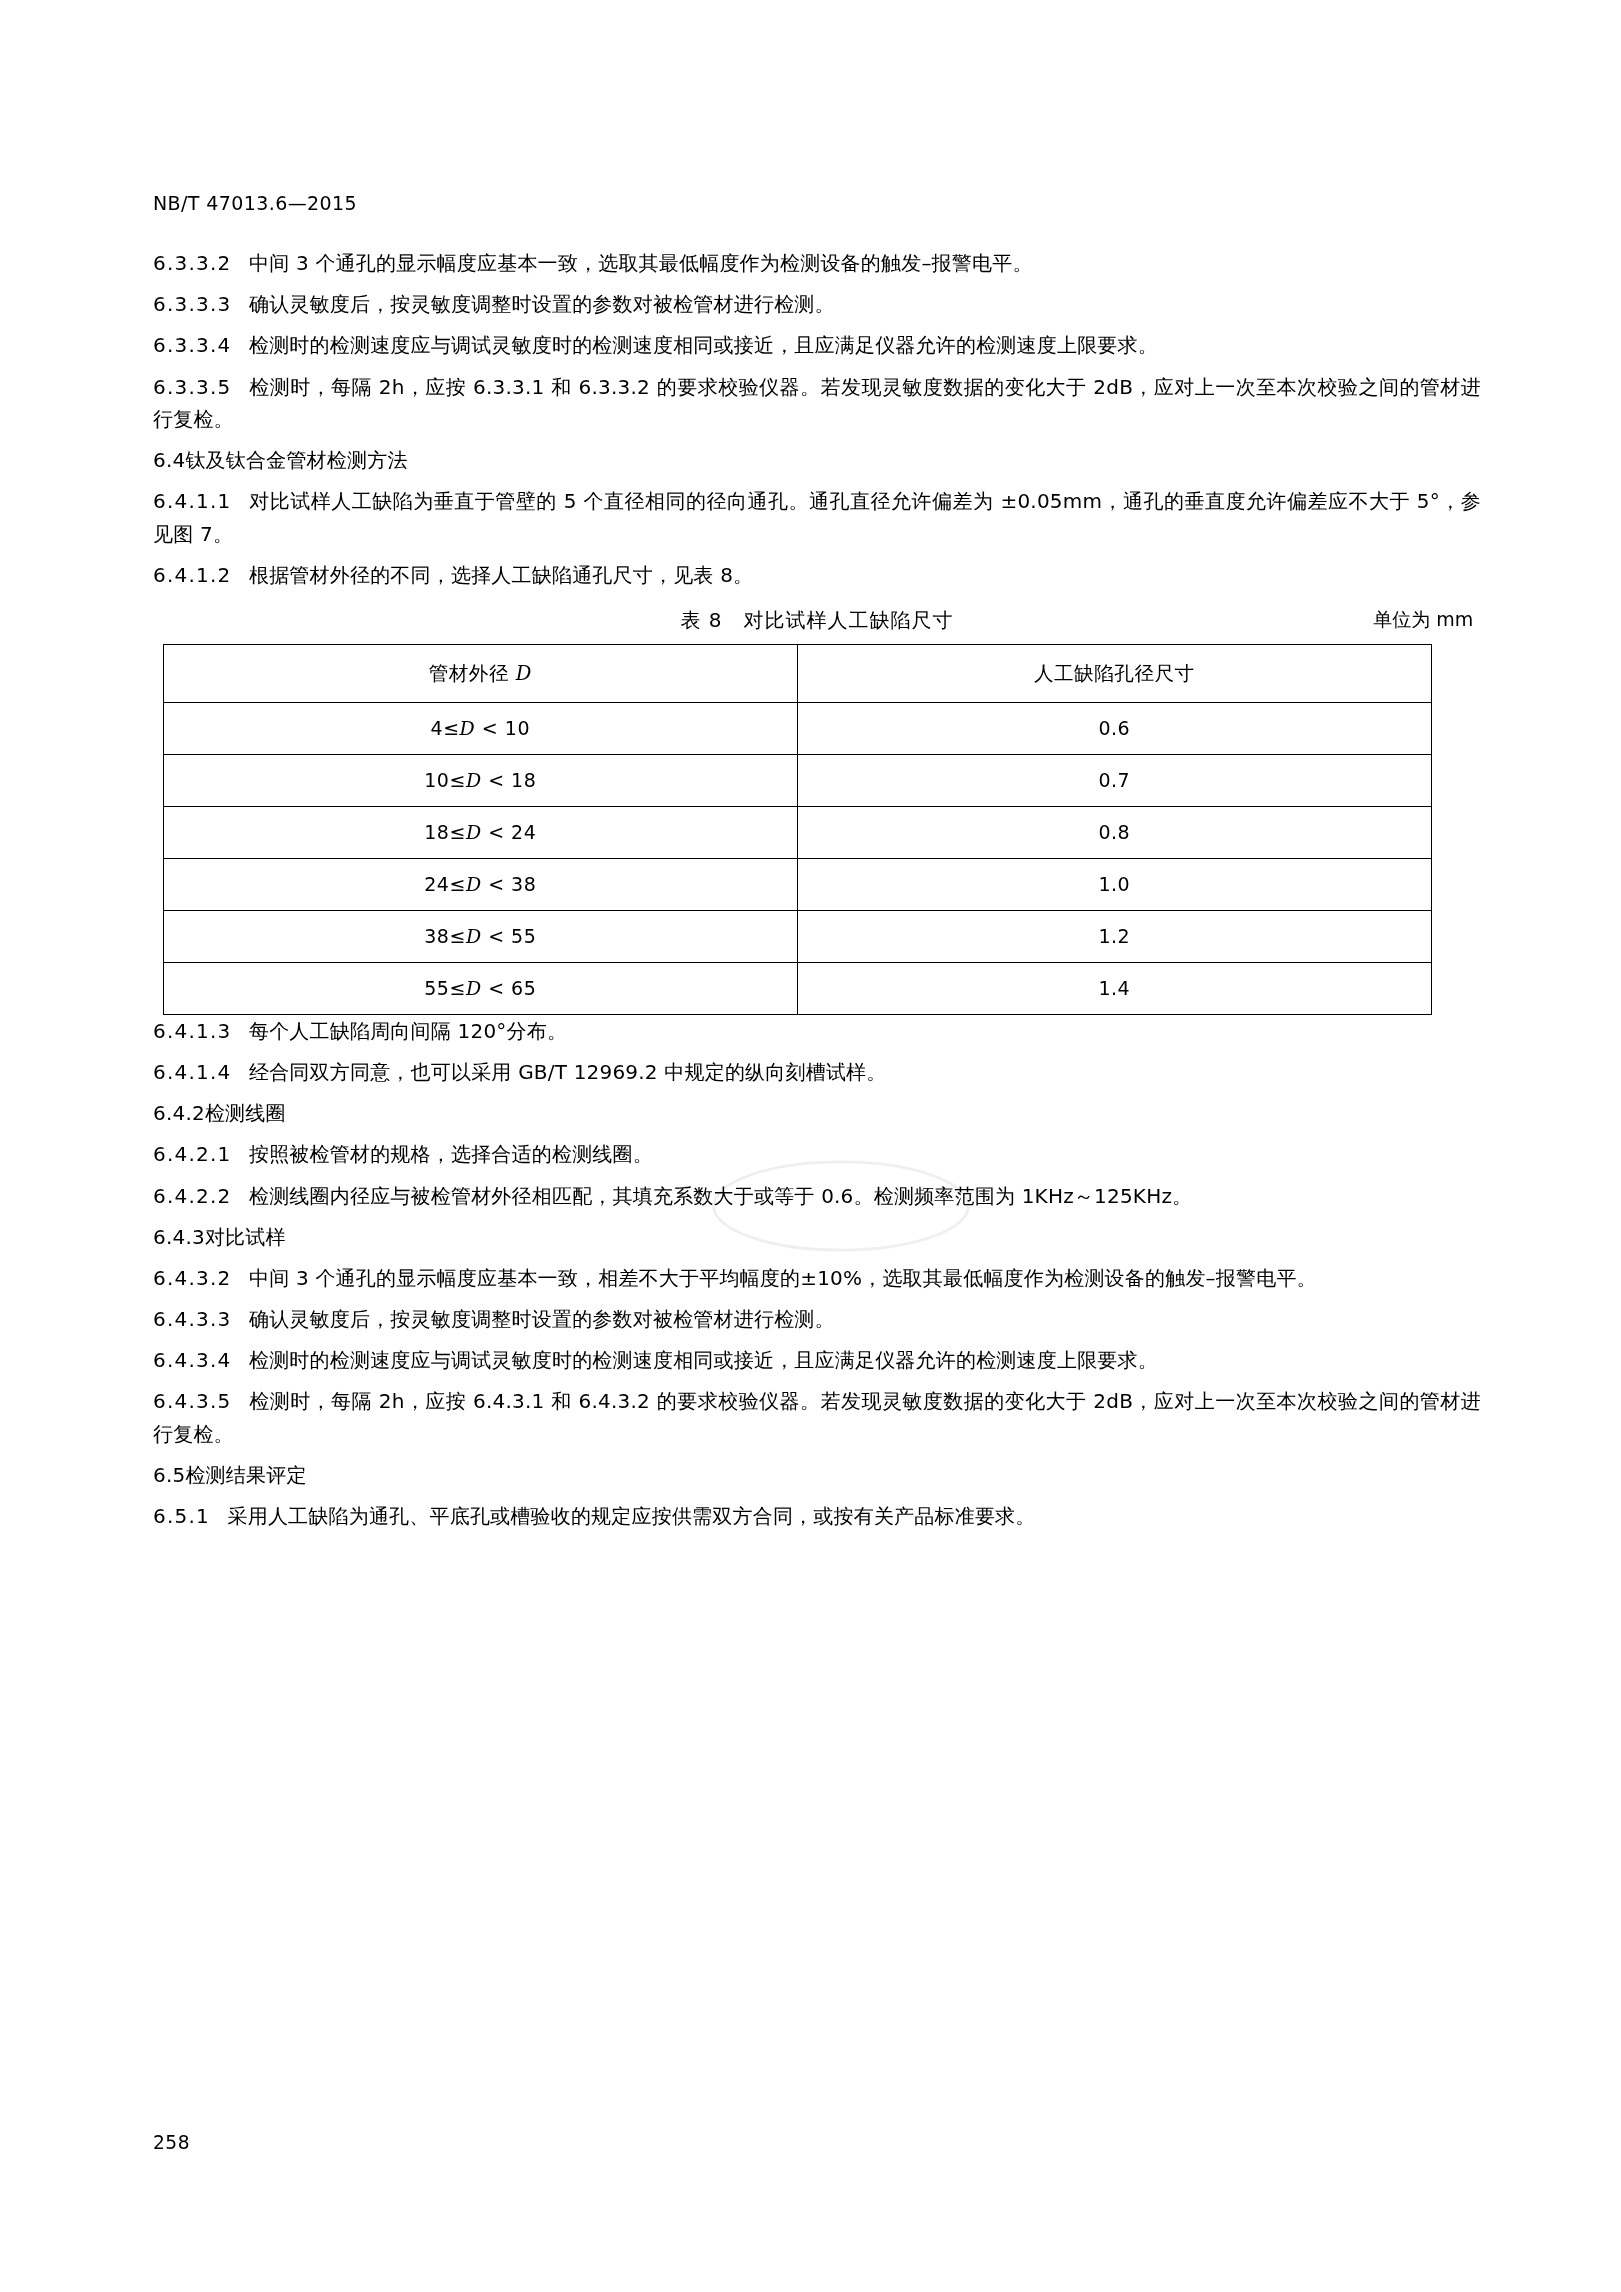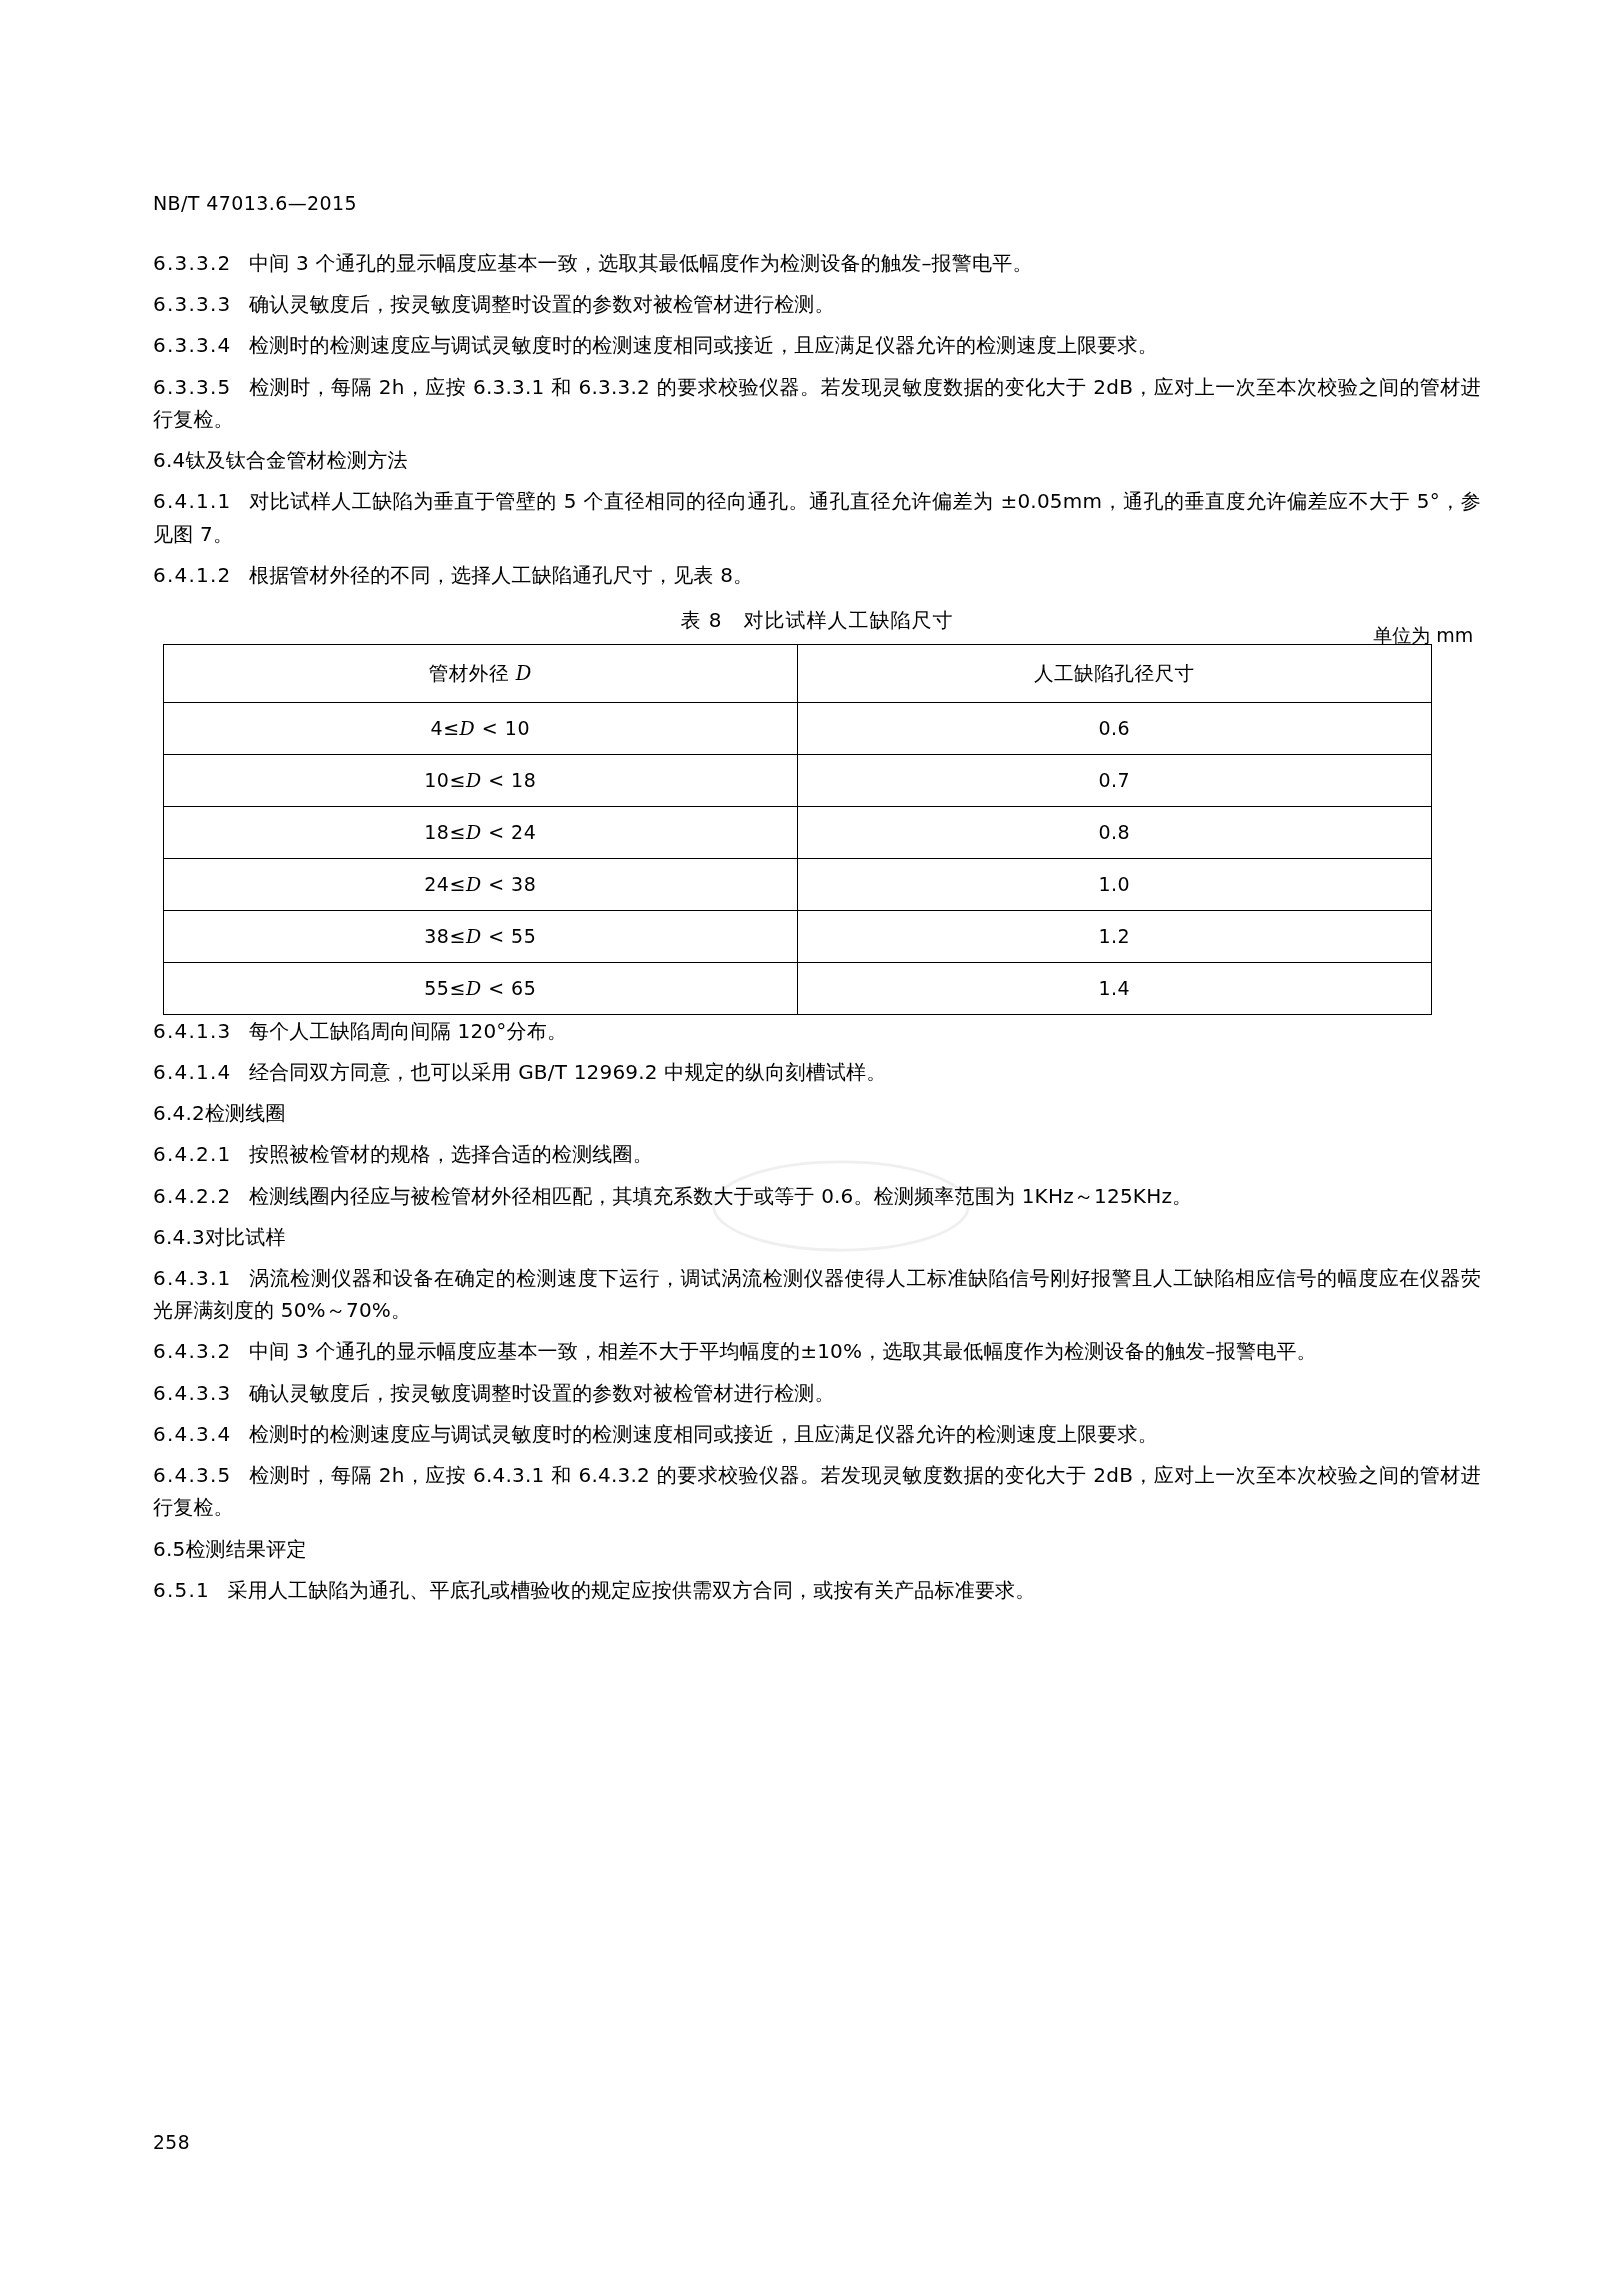--- a/index.html
+++ b/index.html
@@ -66,21 +66,20 @@
     position: absolute;
     left: 0; right: 0;
     text-align: center;
     letter-spacing: 1px;
   }
   .tbl-caption .unit {
     position: absolute;
     right: 7.8px;
     top: 0;
     font-size: 19px;
-    margin-top: 16px;
   }
   table.data {
     border-collapse: collapse;
     width: 1269px;
     margin: 0 auto 0 9.8px;
     table-layout: fixed;
   }
   table.data th, table.data td {
     border: 1.5px solid #000;
     text-align: center;
@@ -216,23 +215,20 @@
     </p>
 
     <p class="clause">
       <span class="num">6.4.2.2</span><span class="gap"></span><span>检测线圈内径应与被检管材外径相匹配，其填充系数大于或等于 0.6。检测频率范围为 1KHz～125KHz。</span>
     </p>
 
     <p class="heading">
       <span class="num">6.4.3</span><span class="gap"></span><span>对比试样</span>
     </p>
 
-    <p class="clause">
-      <span class="num">6.4.3.1</span><span class="gap"></span><span>涡流检测仪器和设备在确定的检测速度下运行，调试涡流检测仪器使得人工标准缺陷信号刚好报警且人工缺陷相应信号的幅度应在仪器荧光屏满刻度的 50%～70%。</span>
-    </p>
 
     <p class="clause">
       <span class="num">6.4.3.2</span><span class="gap"></span><span>中间 3 个通孔的显示幅度应基本一致，相差不大于平均幅度的±10%，选取其最低幅度作为检测设备的触发–报警电平。</span>
     </p>
 
     <p class="clause">
       <span class="num">6.4.3.3</span><span class="gap"></span><span>确认灵敏度后，按灵敏度调整时设置的参数对被检管材进行检测。</span>
     </p>
 
     <p class="clause">

